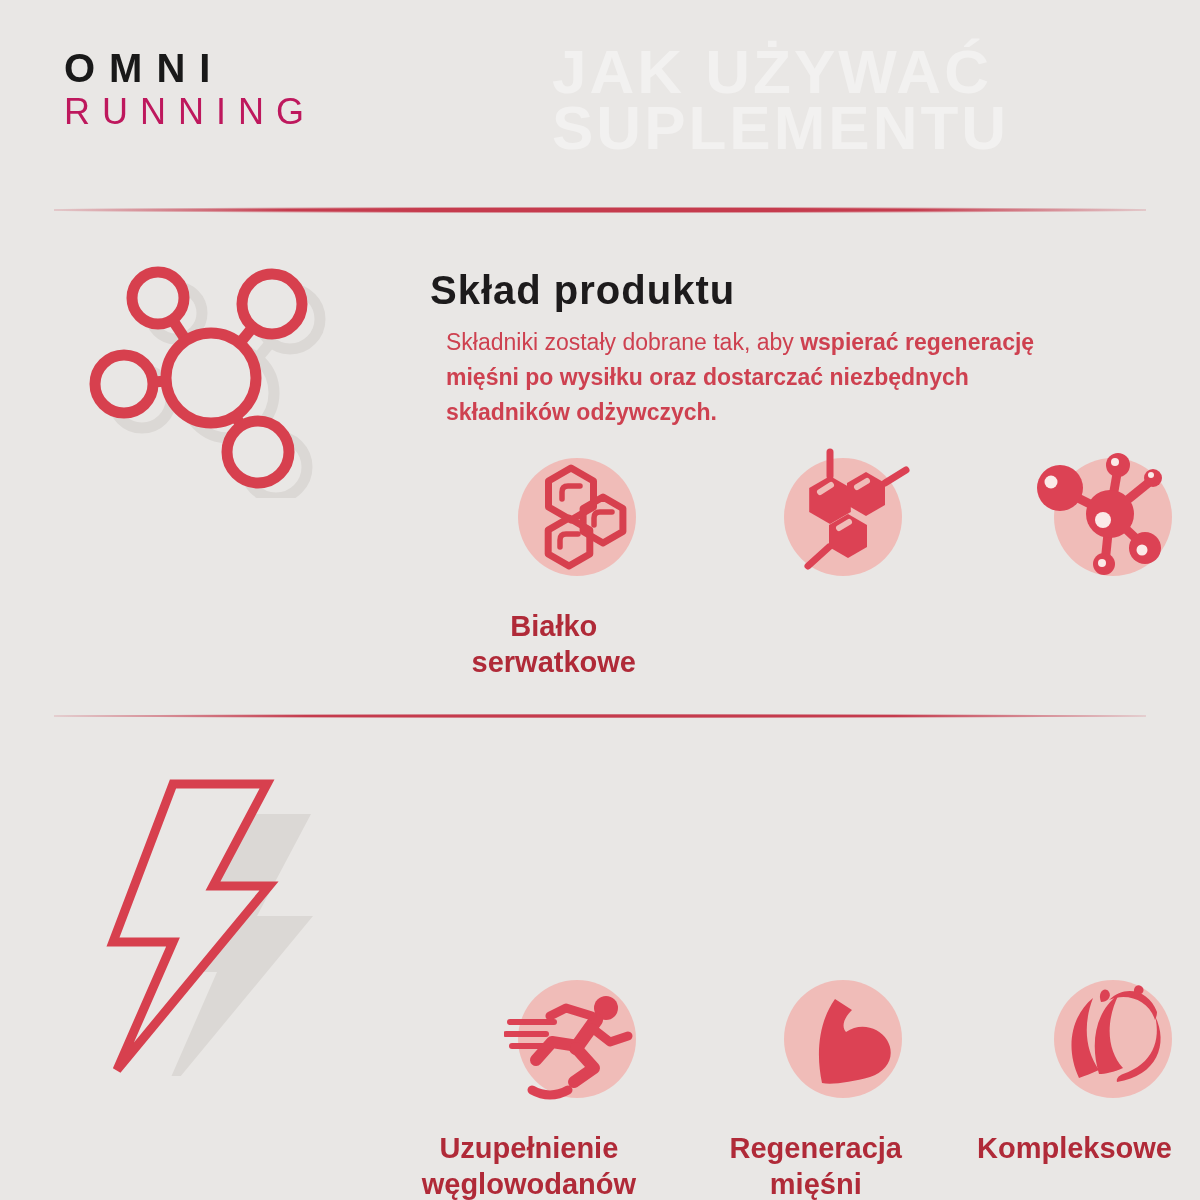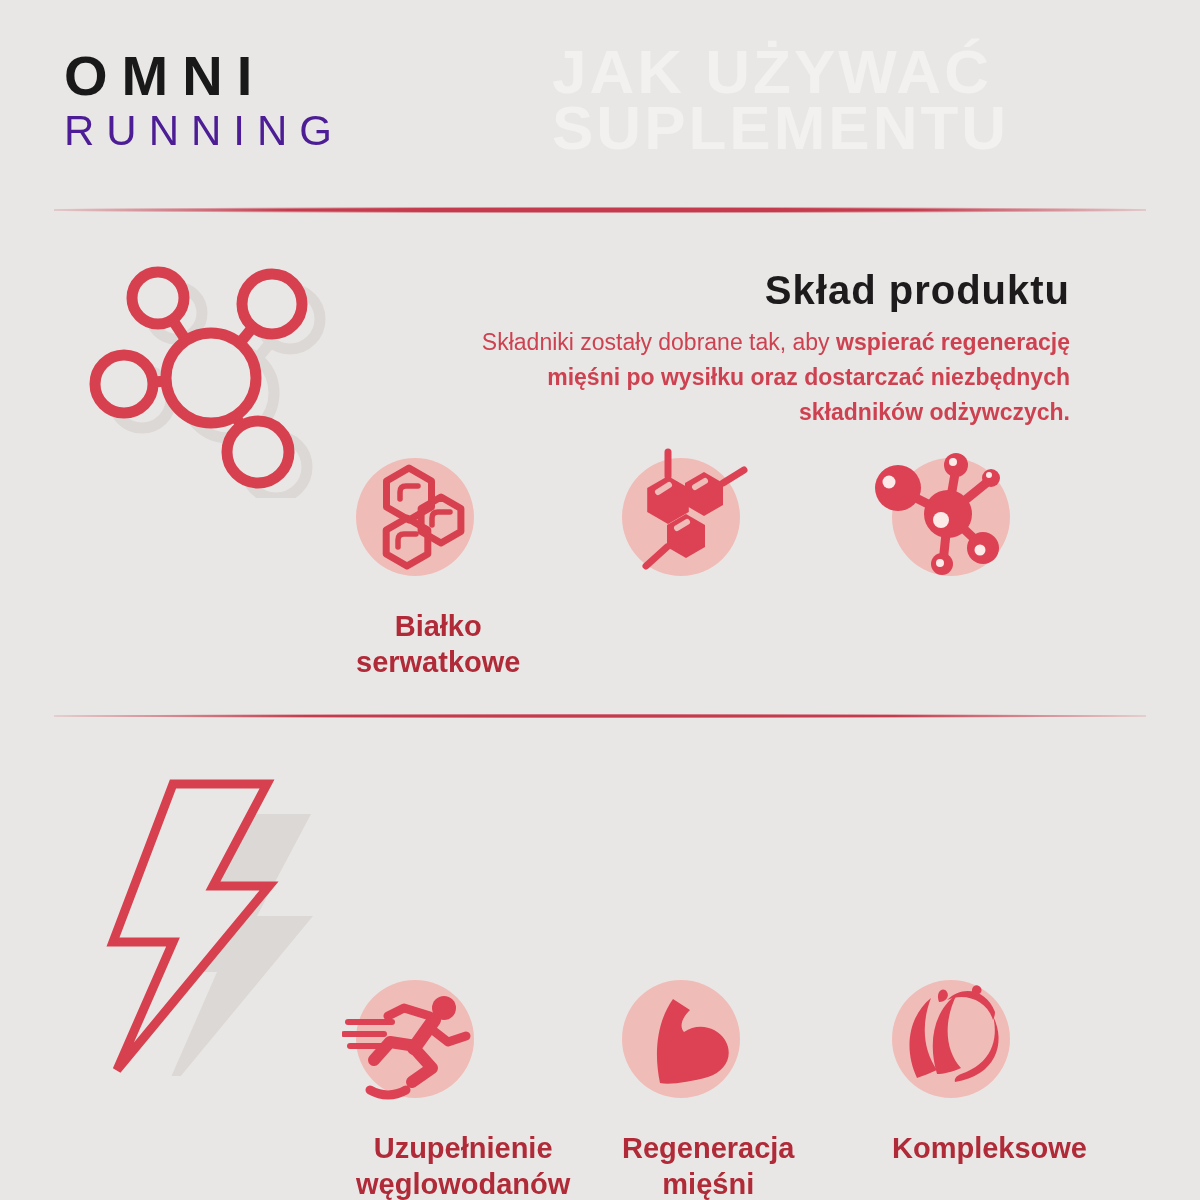--- a/index.html
+++ b/index.html
@@ -7,45 +7,45 @@
        font-family:"Liberation Sans",sans-serif;position:relative;}
   .page{position:absolute;inset:0;background:#e9e7e5;}
 
   
   .watermark{position:absolute;left:552px;top:44px;font-weight:bold;
     font-size:62px;line-height:56px;letter-spacing:3px;
     color:rgba(255,255,255,0.42);white-space:pre-line;}
 
   
   .logo{position:absolute;left:64px;top:48px;color:#191919;}
-  .logo-primary{font-size:56px;font-weight:bold;letter-spacing:14px;line-height:1;}
-  .logo-secondary{font-size:42px;font-weight:normal;letter-spacing:12px;
-    line-height:1;margin-top:6px;color:#4c1d95;}
+  .logo-primary{font-size:40px;font-weight:bold;letter-spacing:14px;line-height:1;}
+  .logo-secondary{font-size:36px;font-weight:normal;letter-spacing:12px;
+    line-height:1;margin-top:6px;color:#be185d;}
 
   
   .divider{position:absolute;left:54px;width:1092px;
     background:radial-gradient(ellipse at center,#c53b4d 0%,#c53b4d 42%,rgba(197,59,77,0) 78%);}
   .divider-1{top:207px;height:6px;}
   .divider-2{top:714px;height:4px;}
 
   
   .sec-icon{position:absolute;}
   .sec1-icon{left:86px;top:266px;}
   .sec2-icon{left:95px;top:776px;}
 
   
-  .sec-content{position:absolute;left:430px;text-align:right;}
+  .sec-content{position:absolute;left:430px;}
   .sec1-content{top:268px;width:640px;}
   .sec2-content{top:782px;width:510px;}
   .sec-title{font-size:40px;font-weight:bold;color:#1d1b1c;letter-spacing:1px;margin:0;}
   .sec-intro{margin:12px 0 0 16px;font-size:23px;line-height:35px;color:#ce4150;}
   .sec-intro b{font-weight:bold;}
 
   
-  .item{position:absolute;width:280px;display:flex;flex-direction:column;align-items:flex-start;}
+  .item{position:absolute;width:280px;display:flex;flex-direction:column;align-items:flex-end;}
   .row1 .item{top:458px;}
   .row2 .item{top:980px;}
   .col1{left:356px;} .col2{left:622px;} .col3{left:892px;}
   .badge{position:relative;width:118px;height:118px;border-radius:50%;
     background:#f0bcb8;overflow:visible;flex:0 0 auto;}
   .badge svg{position:absolute;}
   .item-label{margin-top:32px;font-size:29px;line-height:36px;font-weight:bold;
     color:#b02a38;text-align:center;white-space:pre-line;}
 </style>
 </head>

